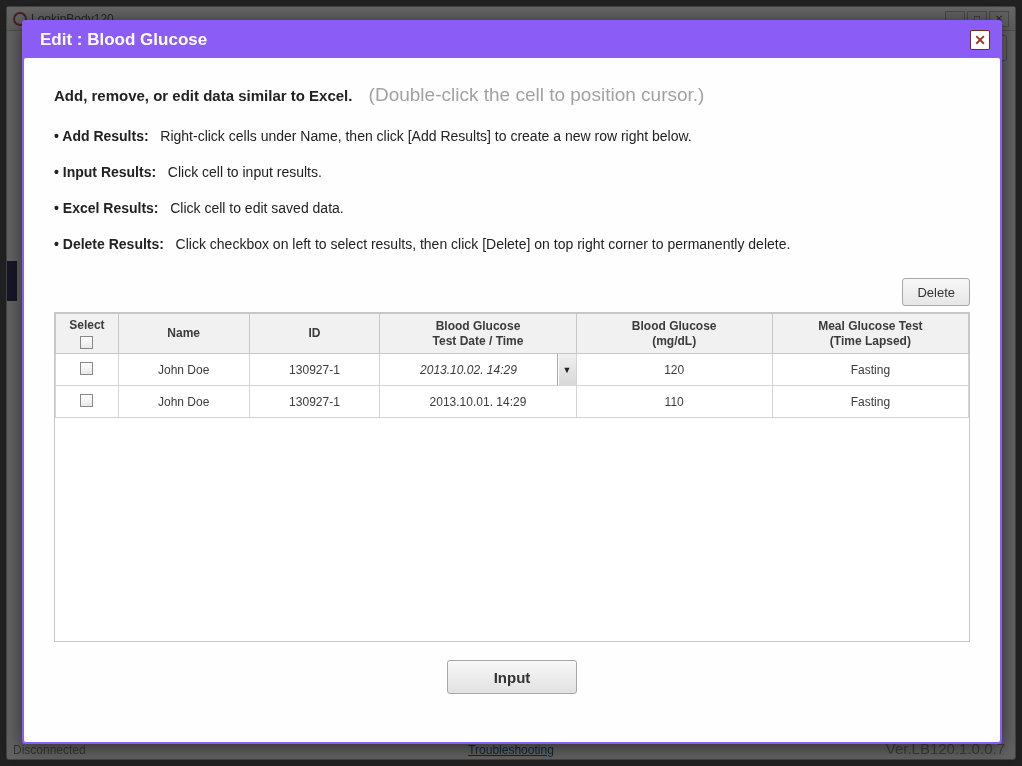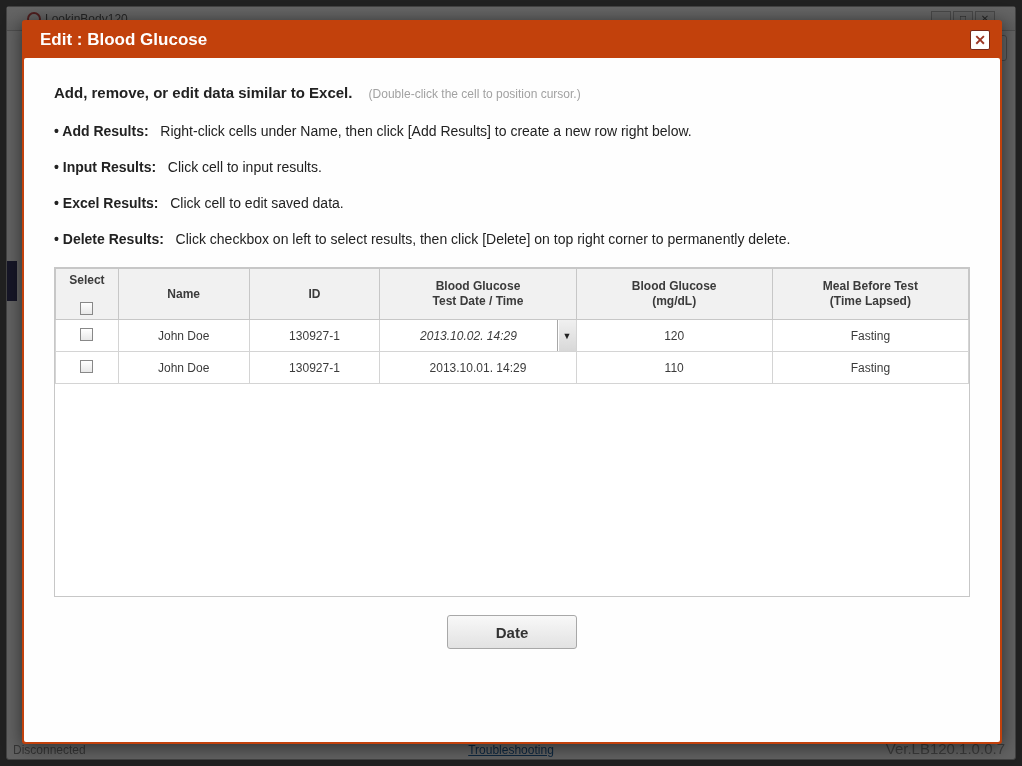--- a/index.html
+++ b/index.html
@@ -20,21 +20,21 @@
     border-radius: 3px;
   }
   .bg-titlebar {
     height: 24px;
     background: linear-gradient(#fdfdfd, #e6e6e6);
     border-bottom: 1px solid #bbb;
     color: #444;
     font-size: 12px;
     display: flex;
     align-items: center;
-    padding: 0 20px;
+    padding: 0 6px;
   }
   .bg-titlebar .bg-ico {
     width: 14px; height: 14px;
     border: 2px solid #b33;
     border-radius: 50%;
     margin-right: 4px;
     display: inline-block;
   }
   .bg-winbtns {
     display: flex; gap: 2px;
@@ -86,21 +86,21 @@
     position: absolute;
     left: 0; top: 0; right: 0; bottom: 0;
     background: rgba(20,20,20,0.65);
   }
 
   
   .modal {
     position: absolute;
     left: 22px; top: 20px;
     width: 980px; height: 724px;
-    background: #c2410c;
+    background: #8b5cf6;
     border-radius: 3px;
     box-shadow: 0 3px 18px rgba(0,0,0,0.55);
     display: flex;
     flex-direction: column;
     padding: 2px;
   }
   .modal-header {
     height: 36px;
     display: flex;
     align-items: center;
@@ -133,21 +133,21 @@
     color: #2a2a2a;
   }
   .intro-line {
     margin-bottom: 22px;
     font-size: 15px;
     color: #222;
   }
   .intro-line b { font-weight: bold; }
   .intro-hint {
     color: #a2a2a2;
-    font-size: 12px;
+    font-size: 19px;
     margin-left: 12px;
   }
   .instr {
     font-size: 14px;
     margin: 0 0 20px 0;
     color: #222;
   }
   .instr b { font-weight: bold; }
 
   .delete-row {
@@ -205,21 +205,21 @@
   .col-meal   { width: 150px; }
 
   .hdr-chk, .row-chk {
     width: 13px; height: 13px;
     border: 1px solid #888;
     background: linear-gradient(#fff,#e8e8e8);
     display: inline-block;
     cursor: pointer;
   }
   .select-th-inner {
-    display: flex; flex-direction: column; align-items: center; gap: 14px;
+    display: flex; flex-direction: column; align-items: center; gap: 3px;
   }
 
   td.active-cell {
     background: #dcdcdc;
     padding: 0;
     font-style: italic;
   }
   .dt-cell {
     display: flex;
     align-items: stretch;
@@ -305,20 +305,23 @@
     </div>
     <div class="instr">
       <b>• Excel Results:</b>
       &nbsp;&nbsp;<span>Click cell to edit saved data.</span>
     </div>
     <div class="instr">
       <b>• Delete Results:</b>
       &nbsp;&nbsp;<span>Click checkbox on left to select results, then click [Delete] on top right corner to permanently delete.</span>
     </div>
 
+    <div class="delete-row">
+      <button class="delete-btn">Delete</button>
+    </div>
 
     <div class="grid-wrap">
       <table class="grid">
         <colgroup>
           <col class="col-select">
             <col class="col-name">
             <col class="col-id">
           <col class="col-dt">
             <col class="col-bg">
             <col class="col-meal">
@@ -335,21 +338,21 @@
             <th>ID</th>
             <th>
               <span>Blood Glucose</span><br>
               <span>Test Date / Time</span>
             </th>
             <th>
               <span>Blood Glucose</span><br>
               <span>(mg/dL)</span>
             </th>
             <th>
-              <span>Meal Before Test</span><br>
+              <span>Meal Glucose Test</span><br>
               <span>(Time Lapsed)</span>
             </th>
           </tr>
         </thead>
         <tbody>
           <tr>
             <td><span class="row-chk"></span></td>
             <td>John Doe</td>
             <td>130927-1</td>
             <td class="active-cell">
@@ -367,17 +370,17 @@
             <td>130927-1</td>
             <td>2013.10.01. 14:29</td>
             <td>110</td>
             <td>Fasting</td>
           </tr>
         </tbody>
       </table>
     </div>
 
     <div class="save-row">
-      <button class="save-btn">Date</button>
+      <button class="save-btn">Input</button>
     </div>
 
   </div>
 </div>
 
 </body></html>

